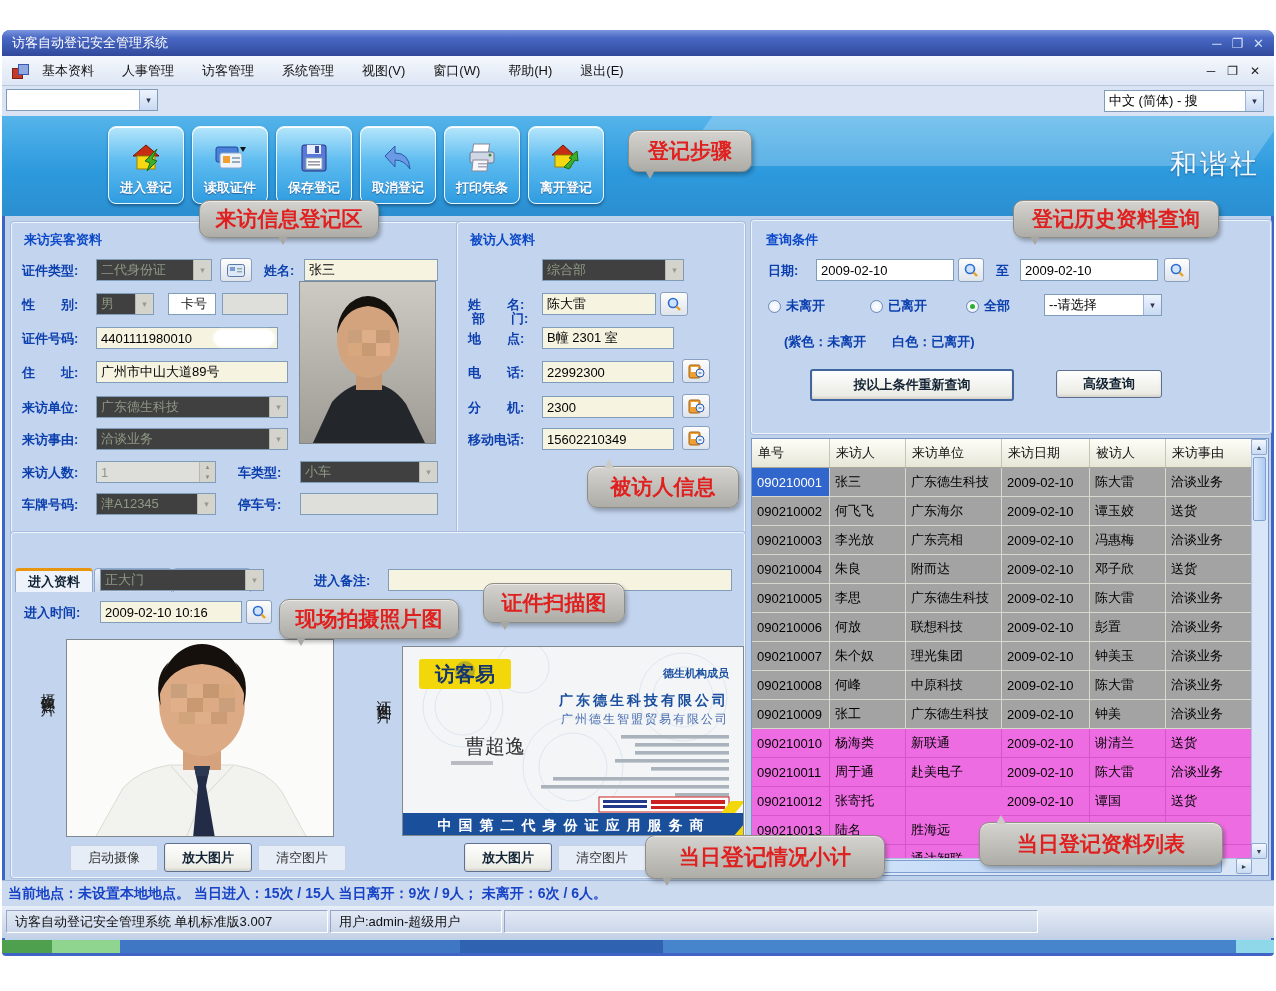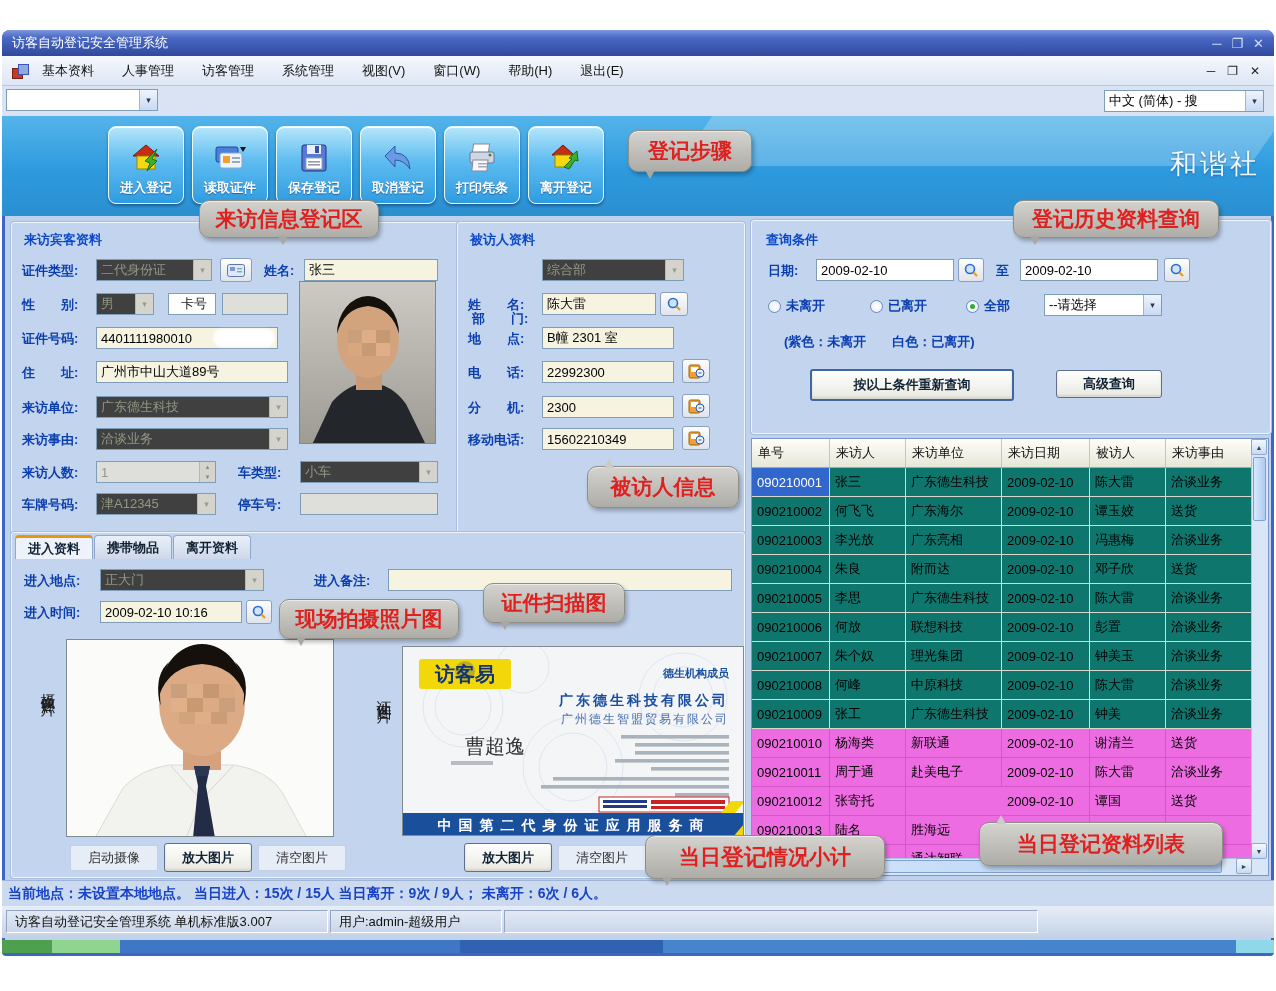--- a/index.html
+++ b/index.html
@@ -63,36 +63,36 @@
   .radio.on .rdot::after{content:'';position:absolute;left:3px;top:3px;width:5px;height:5px;background:#2fae2f;border-radius:50%;}
   .xpbtn{position:absolute;background:linear-gradient(#fefefe,#e9e9e1);border:1px solid #5f6f8f;border-radius:3px;
     font-size:13px;font-weight:bold;display:flex;align-items:center;justify-content:center;cursor:pointer;box-shadow:inset 0 -2px 2px #d6d6ce;color:#123;}
   .xpbtn.def{border:2px solid #41659f;}
   .flatbtn{position:absolute;background:#e7edf7;border:1px solid #c4d0e4;border-radius:2px;font-size:13px;
     display:flex;align-items:center;justify-content:center;color:#333;cursor:pointer;}
   
   .tablewrap{position:absolute;background:#fff;border:1px solid #7a96c8;box-sizing:border-box;overflow:hidden;}
   .th{display:flex;height:28px;background:linear-gradient(#fefef8,#e6e6d8);border-bottom:1px solid #a8a898;}
   .hc{border-right:1px solid #c6c6b4;display:flex;align-items:center;padding-left:6px;font-size:13px;box-sizing:border-box;color:#111;}
-  .trow{display:flex;height:28px;background:#0f766e;border-bottom:1px solid #d8d8cc;}
+  .trow{display:flex;height:28px;background:#a3a3a3;border-bottom:1px solid #d8d8cc;}
   .trow.pink{background:#ee6ce2;border-bottom-color:#d556c8;}
   .tcell{border-right:1px solid #d8d8cc;font-size:13px;display:flex;align-items:center;padding-left:5px;
     overflow:hidden;white-space:nowrap;box-sizing:border-box;color:#000;}
   .trow.pink .tcell{border-right-color:#d556c8;}
   .tcell.sel{background:#3166cd;color:#fff;}
   .vscroll{position:absolute;right:0;top:0;bottom:16px;width:16px;background:#d8e6f8;border-left:1px solid #b0c4e0;}
   .hscroll{position:absolute;left:0;right:16px;bottom:0;height:16px;background:#d8e6f8;border-top:1px solid #b0c4e0;}
   .sbtn{position:absolute;width:16px;height:16px;background:linear-gradient(#f4f8fe,#c8daf2);border:1px solid #8fa8d0;
     display:flex;align-items:center;justify-content:center;font-size:7px;color:#345;box-sizing:border-box;border-radius:2px;}
   .sthumb{position:absolute;background:linear-gradient(90deg,#d8e8fc,#aecbf0);border:1px solid #7fa0d0;border-radius:2px;box-sizing:border-box;}
   .corner{position:absolute;right:0;bottom:0;width:16px;height:16px;background:#d8e6f8;}
   
   .tab{position:absolute;height:24px;padding:0 12px;font-size:13px;font-weight:bold;
     background:linear-gradient(#eaf0f9,#cdd8ea);border:1px solid #8fa8cc;border-bottom:none;border-radius:4px 4px 0 0;
-    display:flex;align-items:center;color:#123;cursor:pointer;box-sizing:border-box;}
+    display:flex;align-items:center;color:#123;cursor:pointer;box-sizing:border-box;margin-top:33px;}
   .tab.active{background:#eef3fb;border-top:3px solid #e8960f;z-index:2;}
   
   .co{position:absolute;background:linear-gradient(180deg,#d4d3cf,#adaca6);border:1px solid #8f8e86;border-radius:10px;
     display:flex;align-items:center;justify-content:center;color:#e01f1f;font-weight:bold;font-size:21px;z-index:60;
     box-shadow:inset 0 1px 0 #ebeae6, 2px 3px 4px rgba(0,0,0,.28);white-space:nowrap;}
   .co::after{content:'';position:absolute;width:0;height:0;border:9px solid transparent;}
   .co.t-bl::after{left:16px;bottom:-17px;border-top-color:#a8a7a1;border-left-width:5px;border-right-width:5px;}
   .co.t-bc::after{left:44%;bottom:-17px;border-top-color:#a8a7a1;border-left-width:5px;border-right-width:5px;}
   .co.t-tl::after{left:16px;top:-17px;border-bottom-color:#cbcac6;border-left-width:5px;border-right-width:5px;}
   

